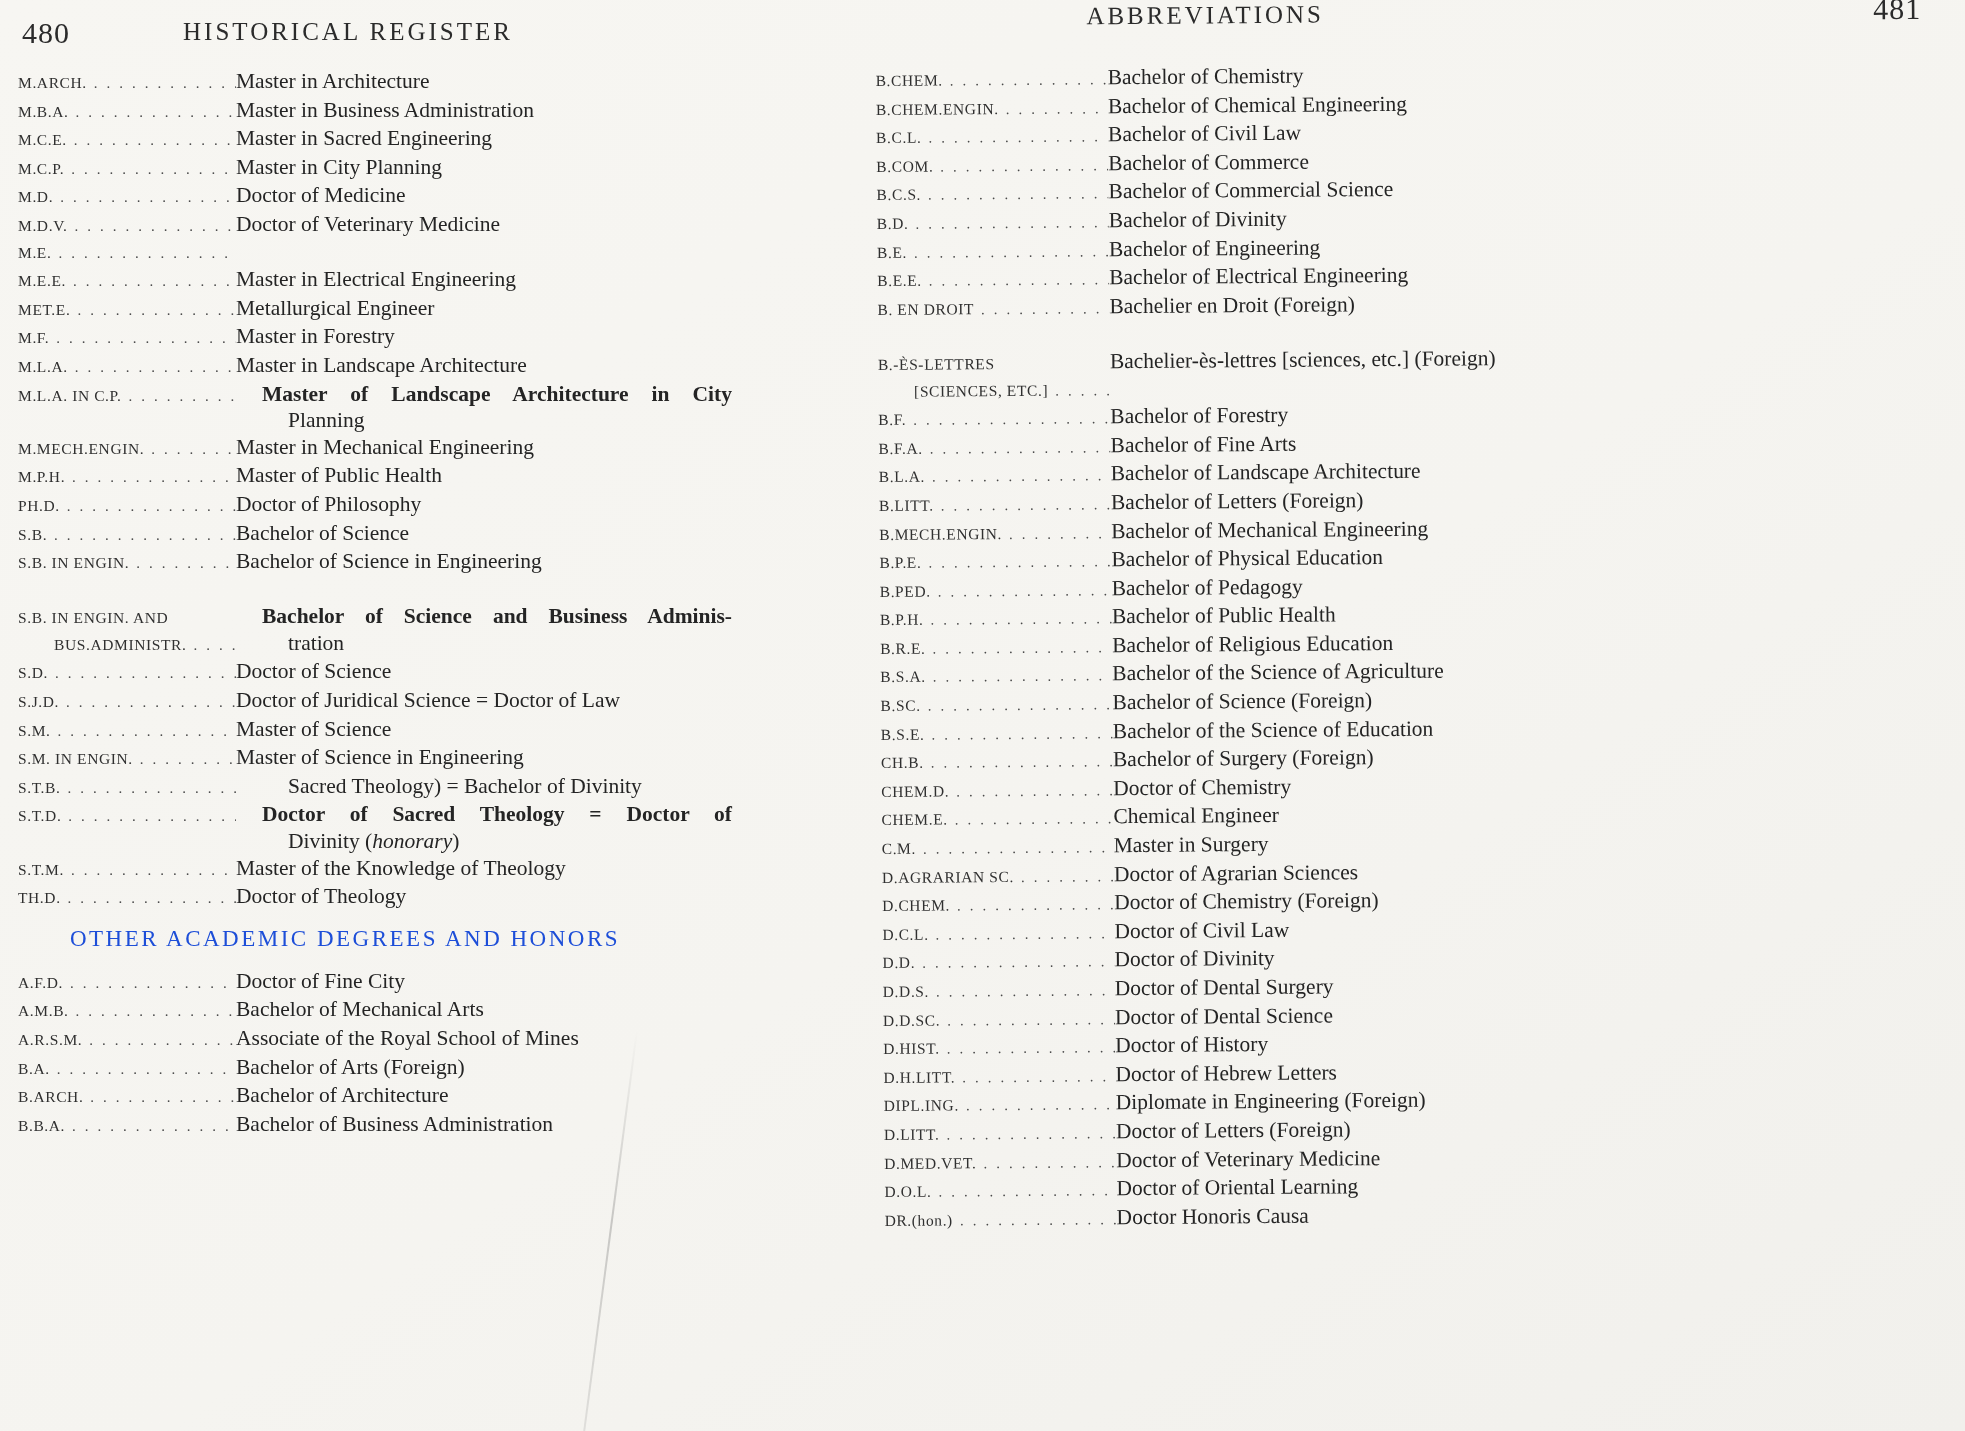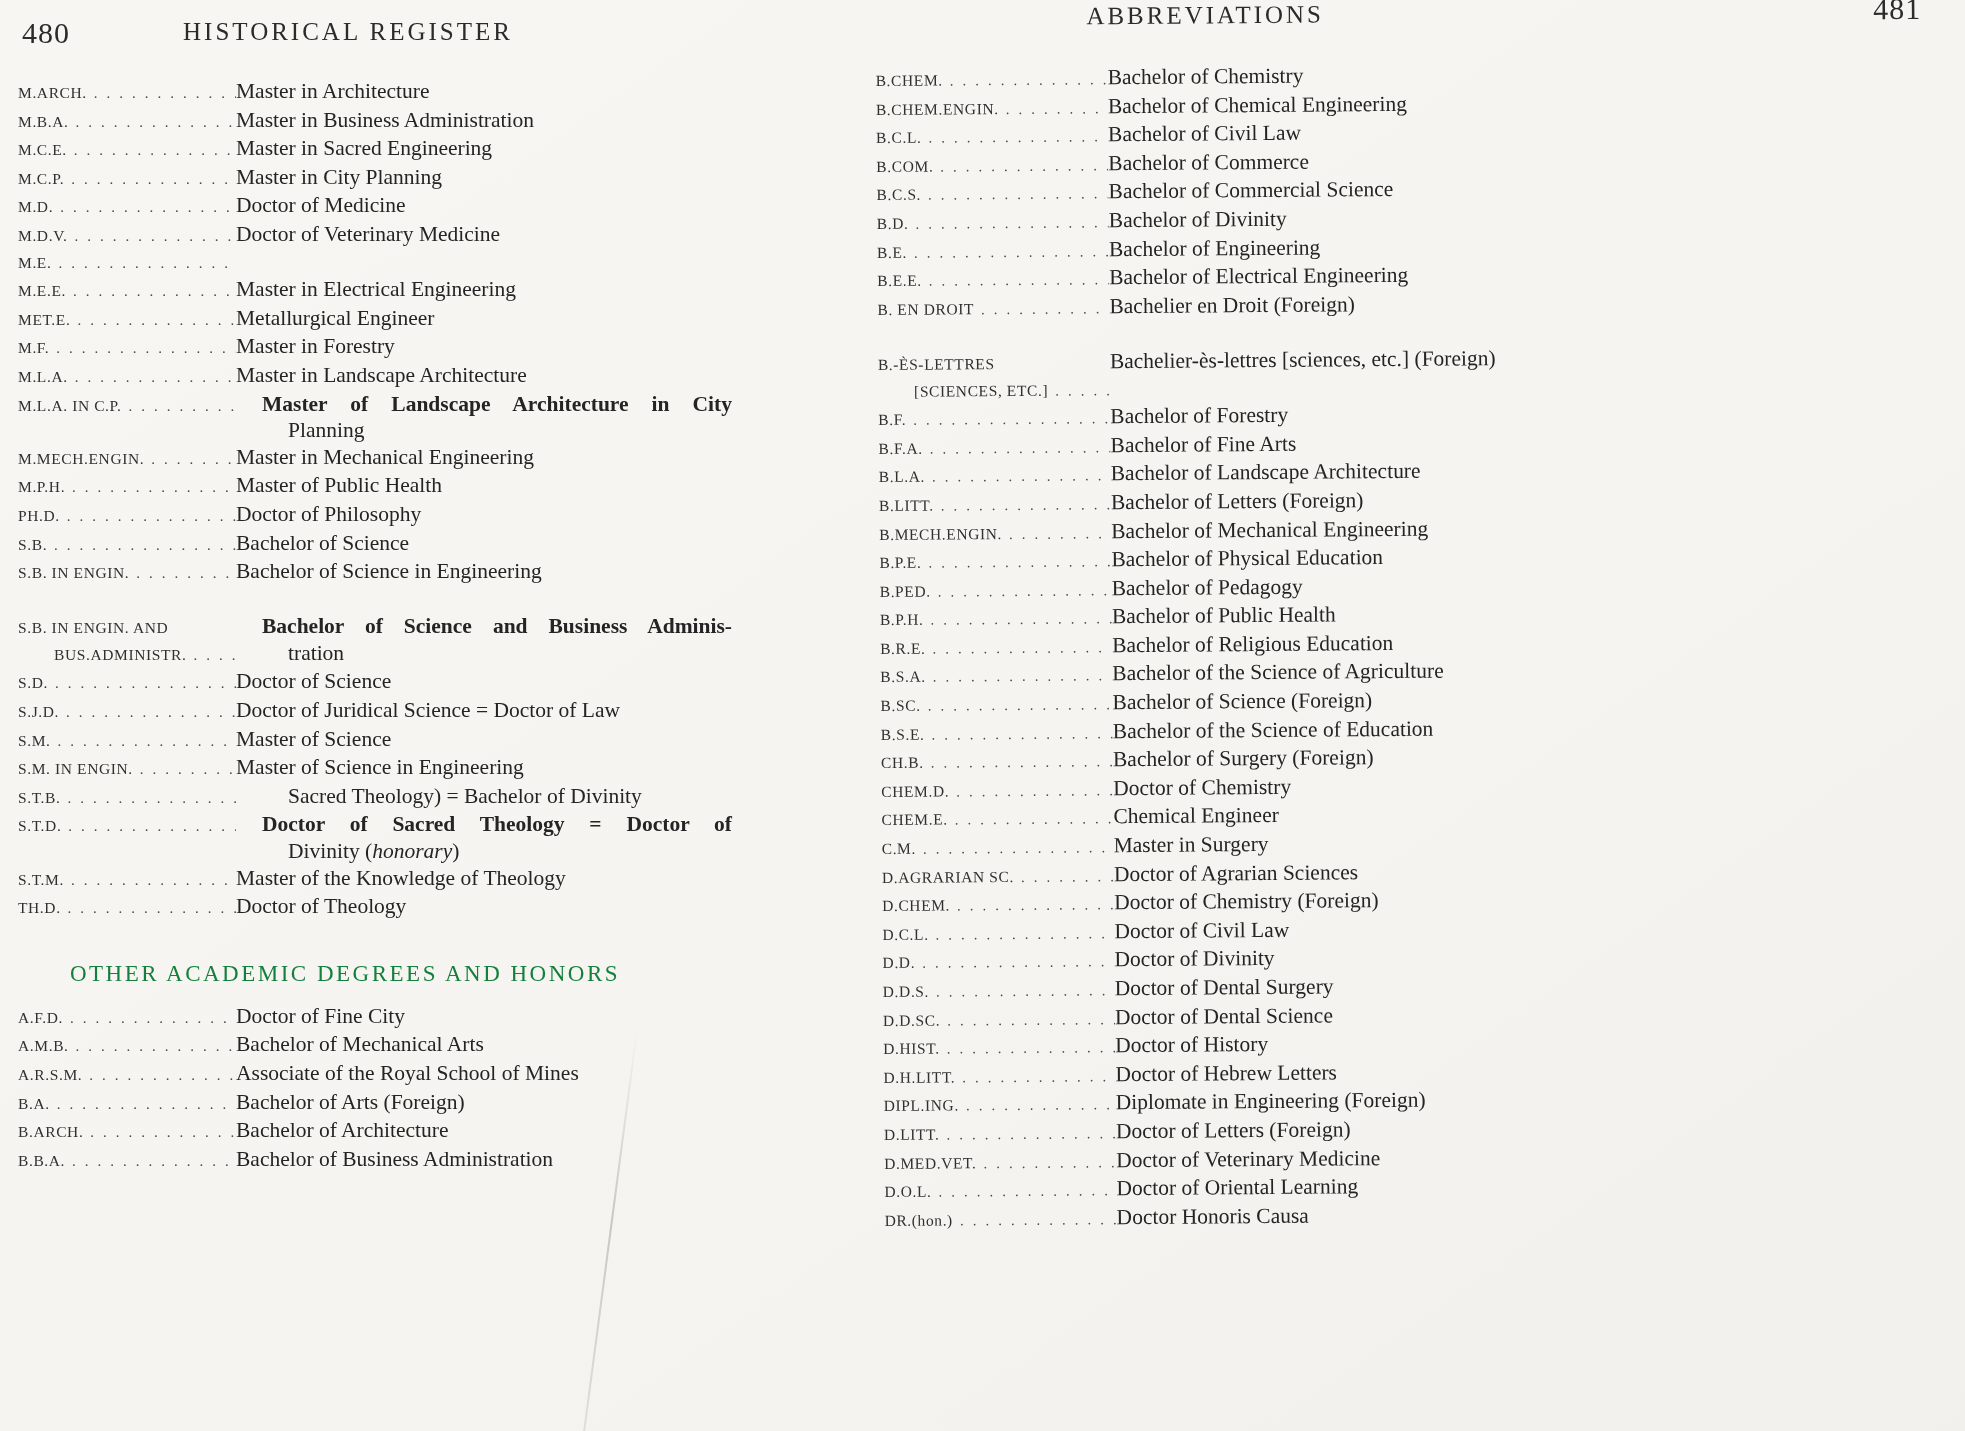--- a/index.html
+++ b/index.html
@@ -15,42 +15,42 @@
   .page-head{position:relative;height:50px;}
   .folio{position:absolute;font-size:30px;letter-spacing:1px;color:#2b2b2b;}
   .page.left  .folio{left:4px;top:16px;}
   .page.right .folio{right:34px;top:0px;}
   .running-head{position:absolute;left:0;width:660px;text-align:center;font-size:25px;
     letter-spacing:3px;color:#2b2b2b;}
   .page.left  .running-head{top:18px;}
   .page.right .running-head{top:4px;}
 
   .entries{margin-top:16px;}
-  .page.left .entries.first{margin-top:28px;}
+  .page.left .entries.first{margin-top:18px;}
   .row{display:flex;align-items:baseline;line-height:26.6px;min-height:26.6px;}
   .abbr-cell{flex:none;display:flex;align-items:baseline;overflow:hidden;}
   .page.left  .abbr-cell{width:218px;}
   .page.right .abbr-cell{width:232px;}
   .abbr{font-size:15.5px;letter-spacing:0.6px;color:#303030;white-space:nowrap;}
   .leader{flex:1;overflow:hidden;white-space:nowrap;font-size:15px;letter-spacing:9px;
     color:#4a4a4a;padding-left:7px;}
   .def{font-size:21.5px;color:#242424;line-height:26.6px;padding-left:26px;text-indent:-26px;}
   .page.left  .def{width:470px;}
   .page.right .def{width:470px;}
   .def .dl1{text-indent:0;font-weight:bold;}
   .def .dl1.just{text-align:justify;text-align-last:justify;}
   .def .dl2{text-indent:0;padding-left:26px;}
 
   .row.tall .abbr-cell{display:block;}
   .row.tall .abbr-line1{white-space:nowrap;}
   .row.tall .abbr-line2{display:flex;align-items:baseline;padding-left:36px;}
   .row.tall .def{margin-top:26.6px;}
 
   .section-title{width:690px;text-align:center;font-size:23px;letter-spacing:2.5px;
-    color:#15803d;margin:39px 0 16px -18px;}
+    color:#1d4ed8;margin:14px 0 16px -18px;}
 
   .crease{position:absolute;left:636px;top:1030px;width:2px;height:430px;
     background:linear-gradient(to bottom,rgba(110,110,110,0) 0%,rgba(95,95,95,0.30) 45%,rgba(95,95,95,0.12) 100%);
     transform:rotate(7.5deg);transform-origin:top center;}
 </style>
 </head>
 <body>
 
 <div class="page left">
   <div class="page-head">

